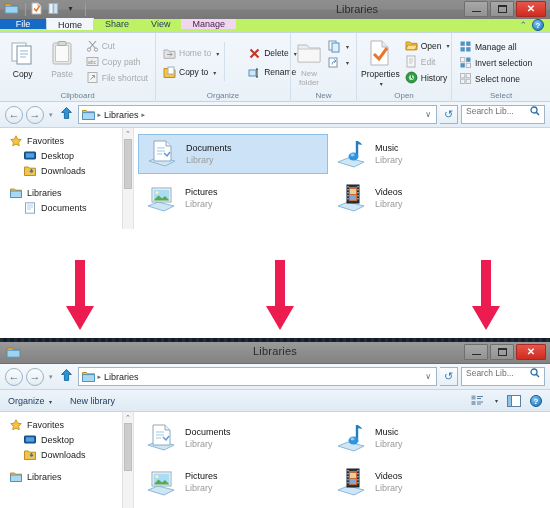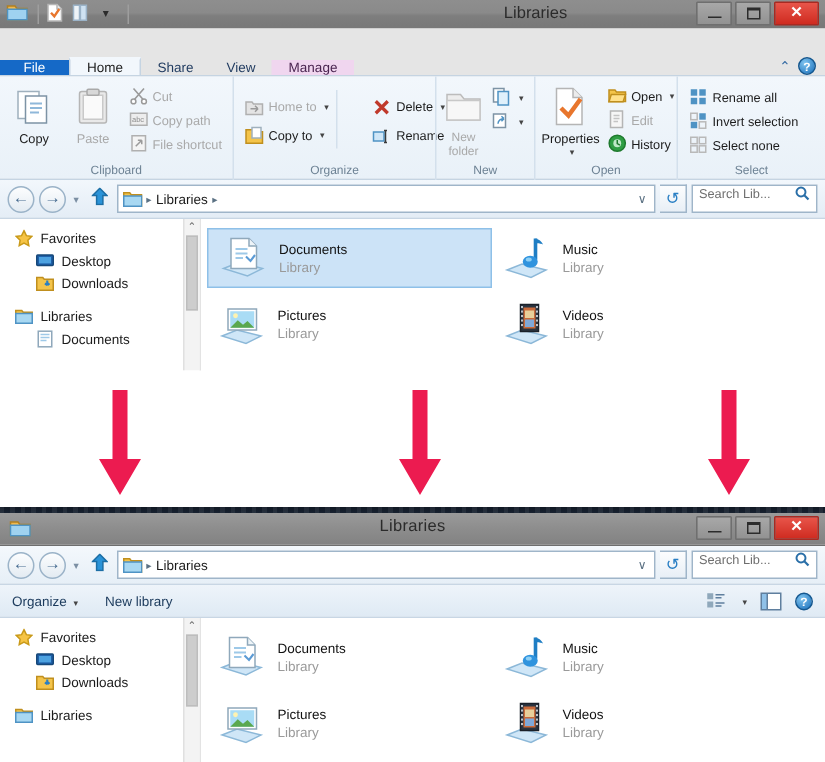--- a/index.html
+++ b/index.html
@@ -61,23 +61,23 @@
     display:flex; align-items:center; justify-content:center;
     font-size:8.5px; color:#5b2b5c;
   }
   .title-top {
     position:absolute; left:260px; right:96px; top:3px; text-align:center;
     font-size:11px; color:#2b2b2b;
   }
   .cap-top { position:absolute; right:4px; top:1px; display:flex; gap:2px; }
 
   .tabstrip {
-    height:32px; background:#e5e5e5; position:relative;
+    height:14px; background:#bef264; position:relative;
     border-bottom:1px solid #c5d4e2;
-    display:flex; align-items:flex-end;
+    display:flex; align-items:flex-start;
   }
   .tab {
     padding:0 11px; display:flex; align-items:center; justify-content:center;
     font-size:9px; color:#1f3a5f; cursor:default; position:relative;
   }
   .tab.file { background:#1569c7; color:#fff; width:46px; padding:0; }
   .tab.active {
     background:#f2f7fc; border-left:1px solid #c5d4e2; border-right:1px solid #c5d4e2;
     border-top:2px solid #f2f7fc; margin-top:-1px;
     color:#1b1b1b;
@@ -469,21 +469,21 @@
             <span class="sm-ico">
               <svg width="13" height="13" viewBox="0 0 13 13">
                   <g fill="#4f93c4">
                     <rect x="1.5" y="1.5" width="4.3" height="4.3"></rect>
                     <rect x="7.2" y="1.5" width="4.3" height="4.3"></rect>
                     <rect x="1.5" y="7.2" width="4.3" height="4.3"></rect>
                     <rect x="7.2" y="7.2" width="4.3" height="4.3"></rect>
                   </g>
                 </svg>
             </span>
-            <span>Rename all</span>
+            <span>Manage all</span>
           </div>
           <div class="small-btn">
             <span class="sm-ico">
               <svg width="13" height="13" viewBox="0 0 13 13">
                   <rect x="1.5" y="1.5" width="4.3" height="4.3" fill="none" stroke="#b9b9b9"></rect>
                   <rect x="7.2" y="1.5" width="4.3" height="4.3" fill="#4f93c4"></rect>
                   <rect x="1.5" y="7.2" width="4.3" height="4.3" fill="#4f93c4"></rect>
                   <rect x="7.2" y="7.2" width="4.3" height="4.3" fill="none" stroke="#b9b9b9"></rect>
                 </svg>
             </span>

